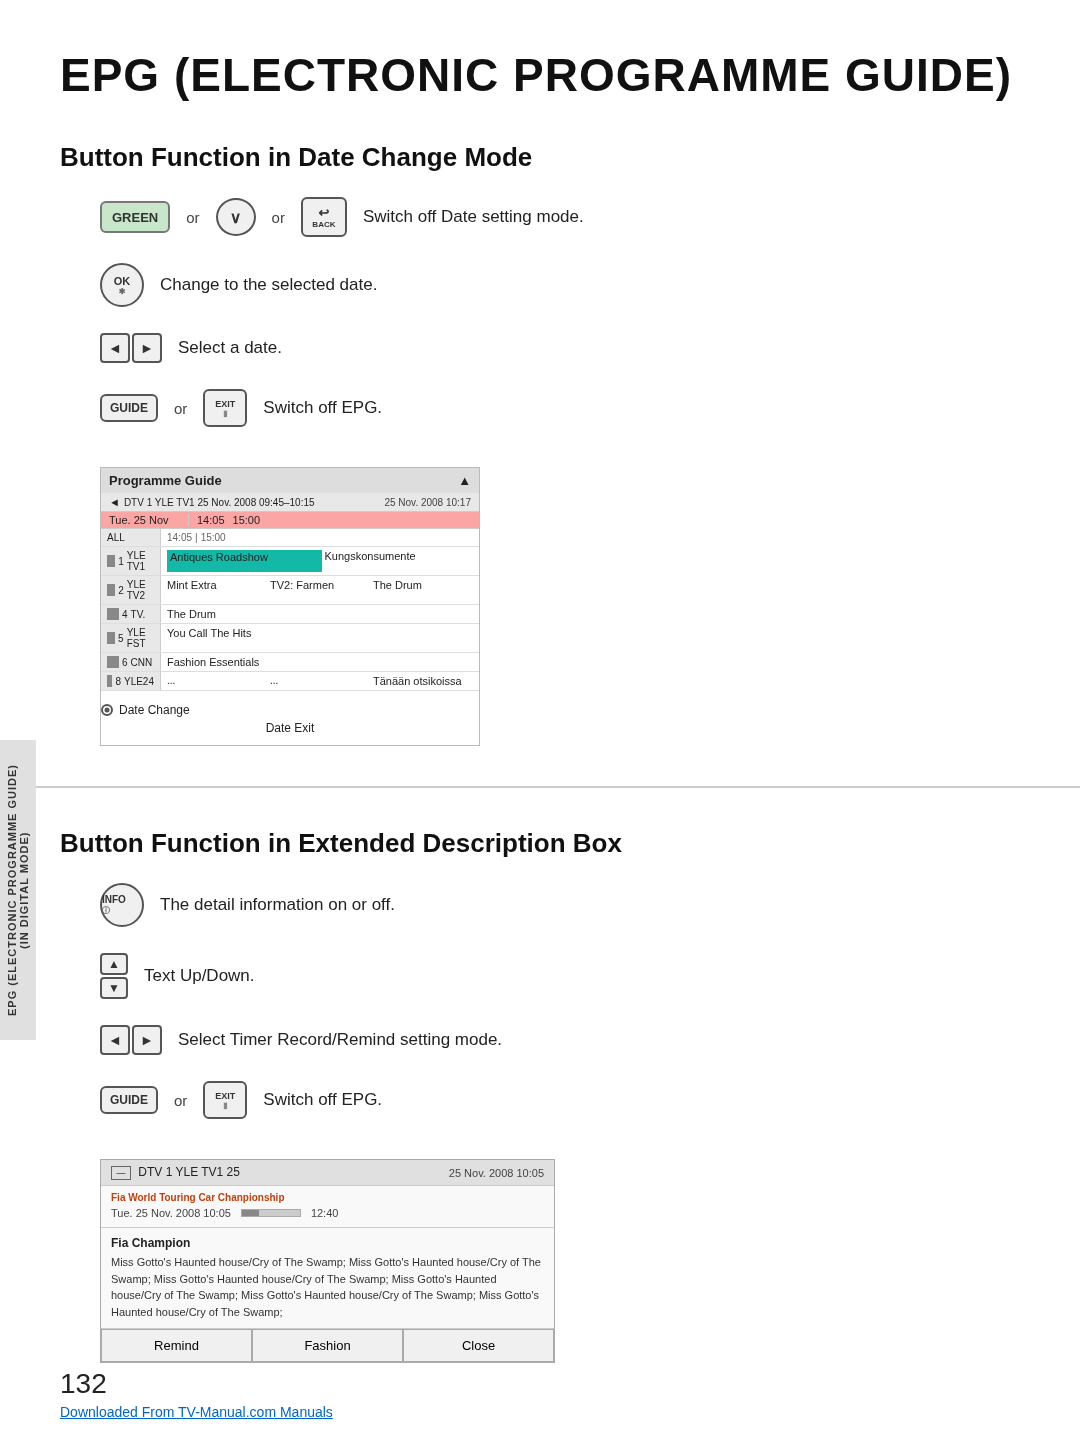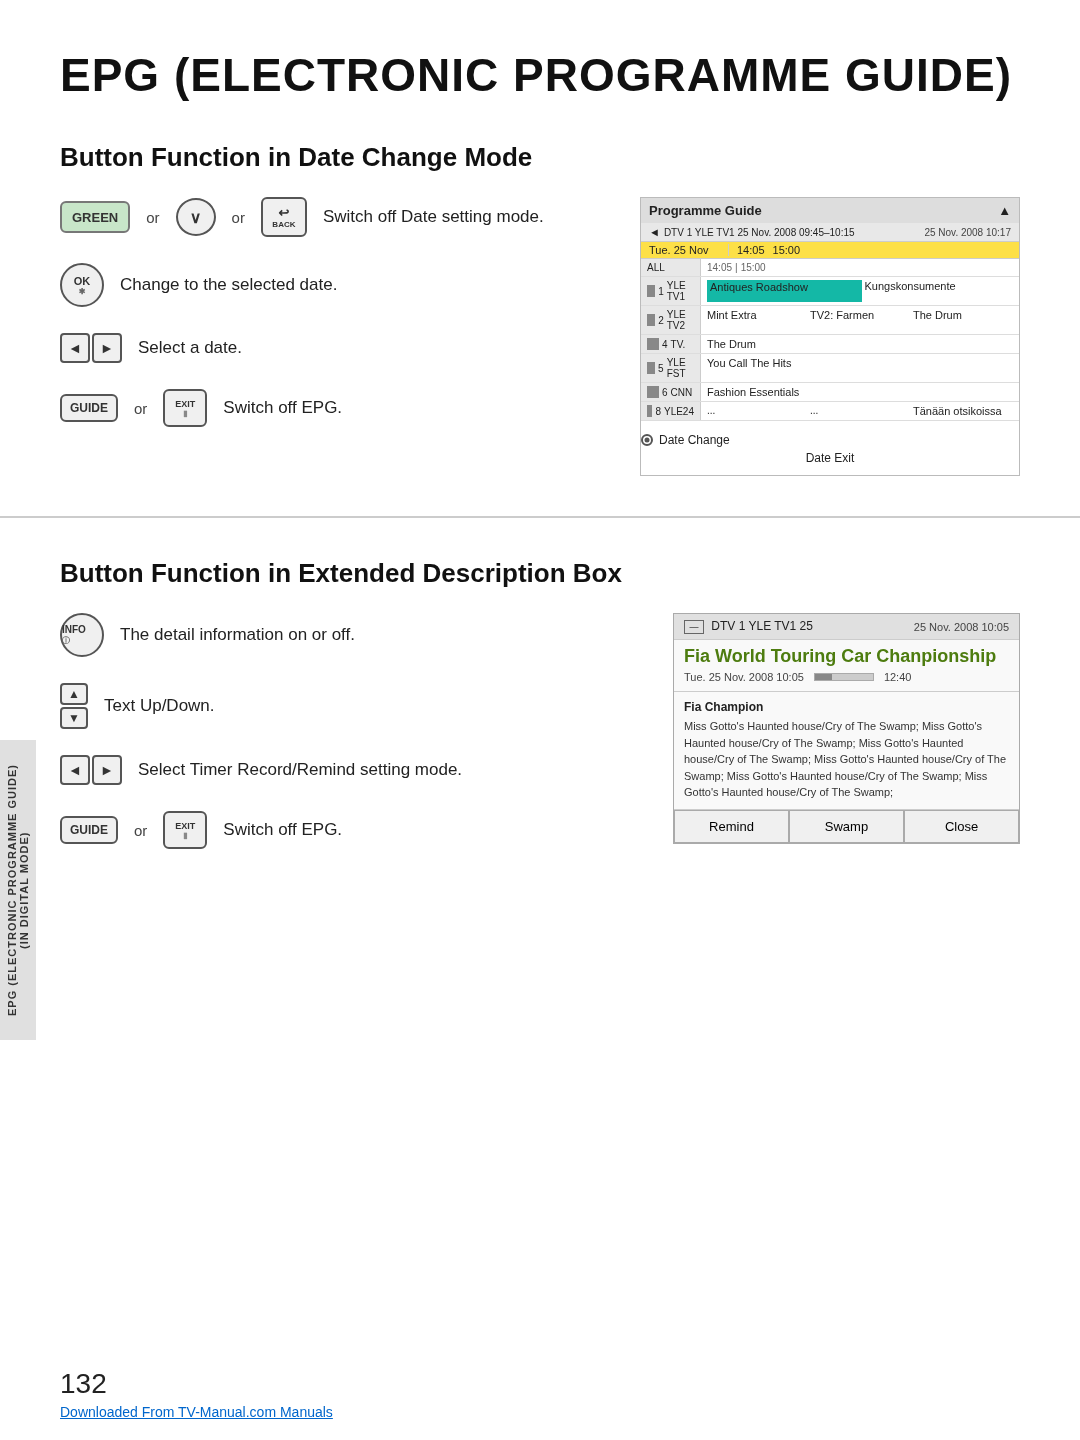--- a/index.html
+++ b/index.html
@@ -26,23 +26,24 @@
       font-size: 26px;
       font-weight: 800;
       padding: 20px 60px 24px 60px;
       color: #111;
     }
 
     
     .section {
       padding: 0 60px;
       display: flex;
-      flex-direction: row;
+      flex-direction: column;
       gap: 40px;
       align-items: flex-start;
+      margin-left: 40px;
     }
 
     
     .button-list {
       flex: 1;
       display: flex;
       flex-direction: column;
       gap: 26px;
     }
 
@@ -198,21 +199,21 @@
       background: #e8e8e8;
       padding: 3px 8px;
       display: flex;
       justify-content: space-between;
       align-items: center;
       font-size: 11px;
       border-bottom: 1px solid #ccc;
     }
 
     .prog-guide-channel-header {
-      background: #fde047;
+      background: #fca5a5;
       padding: 2px 8px;
       display: flex;
       font-size: 11px;
       border-bottom: 1px solid #ccc;
     }
 
     .prog-row {
       display: flex;
       border-bottom: 1px solid #ddd;
       font-size: 11px;
@@ -320,21 +321,21 @@
       transform: rotate(180deg);
       font-size: 11px;
       font-weight: 700;
       color: #333;
       letter-spacing: 1px;
       text-align: center;
     }
 
     
     .ext-desc-box {
-      width: 347px;
+      width: 455px;
       border: 1px solid #aaa;
       background: #f9f9f9;
       font-size: 12px;
       flex-shrink: 0;
     }
 
     .ext-desc-header {
       background: #e0e0e0;
       padding: 5px 10px;
       display: flex;
@@ -355,23 +356,23 @@
       margin-right: 4px;
     }
 
     .ext-desc-date {
       font-size: 11px;
       color: #444;
     }
 
     .ext-desc-title {
       padding: 6px 10px 2px 10px;
-      font-size: 18px;
-      font-weight: 700;
-      color: #4d7c0f;
+      font-size: 10px;
+      font-weight: 700;
+      color: #c2410c;
     }
 
     .ext-desc-time {
       padding: 2px 10px 4px 10px;
       font-size: 11px;
       color: #444;
       display: flex;
       align-items: center;
       gap: 10px;
     }
@@ -705,21 +706,21 @@
         <span class="progress-bar">
           <span class="progress-bar-fill" style="width:30%;"></span>
         </span>
         <span>12:40</span>
       </div>
       <div class="ext-desc-separator"></div>
       <div class="ext-desc-content-title">Fia Champion</div>
       <div class="ext-desc-content-body">Miss Gotto's Haunted house/Cry of The Swamp; Miss Gotto's Haunted house/Cry of The Swamp; Miss Gotto's Haunted house/Cry of The Swamp; Miss Gotto's Haunted house/Cry of The Swamp; Miss Gotto's Haunted house/Cry of The Swamp; Miss Gotto's Haunted house/Cry of The Swamp;</div>
       <div class="ext-desc-buttons">
         <button class="ext-btn">Remind</button>
-        <button class="ext-btn">Swamp</button>
+        <button class="ext-btn">Fashion</button>
         <button class="ext-btn">Close</button>
       </div>
     </div>
   </div>
 </div>
 
 <div class="page-number">132</div>
 <a class="download-link" href="#">Downloaded From TV-Manual.com Manuals</a>
 
 </body></html>

